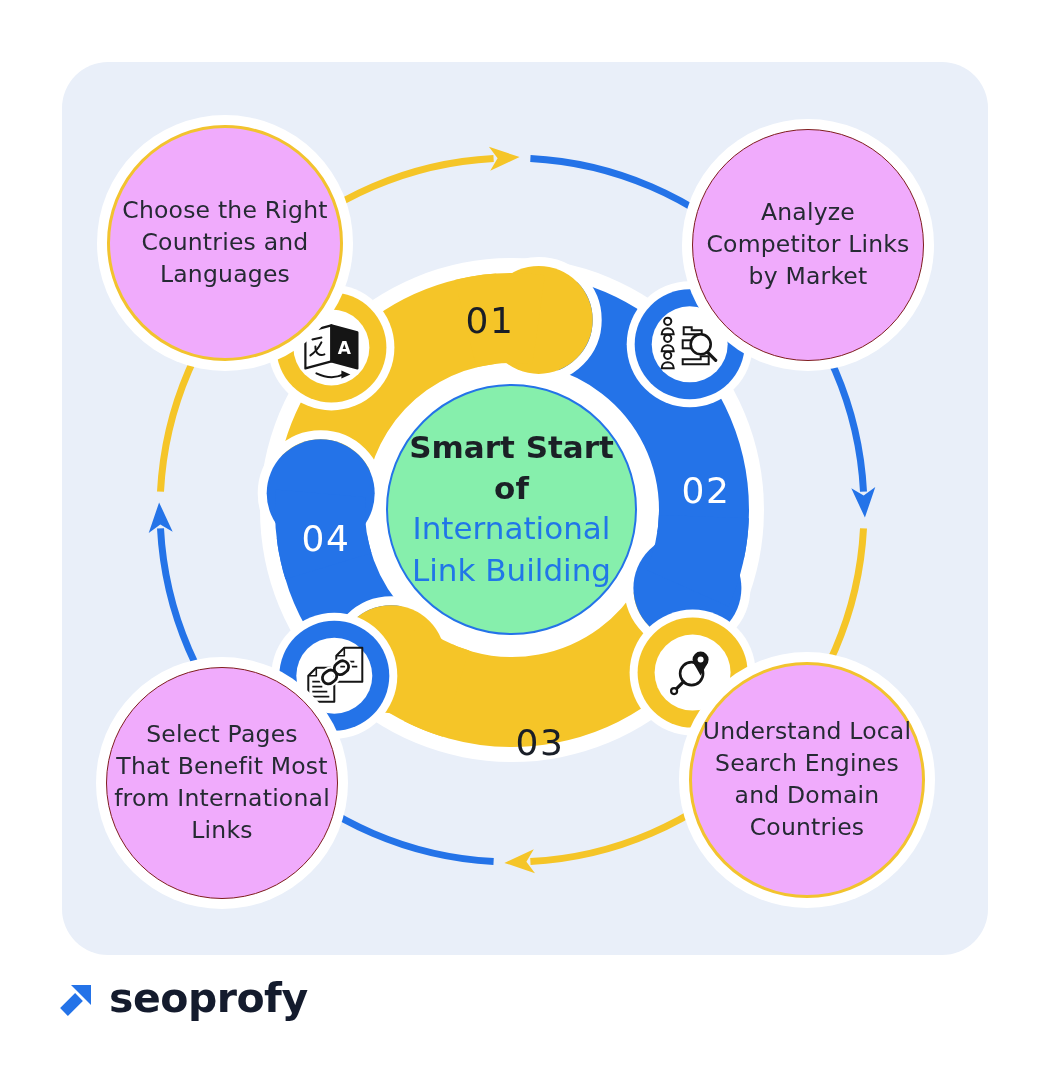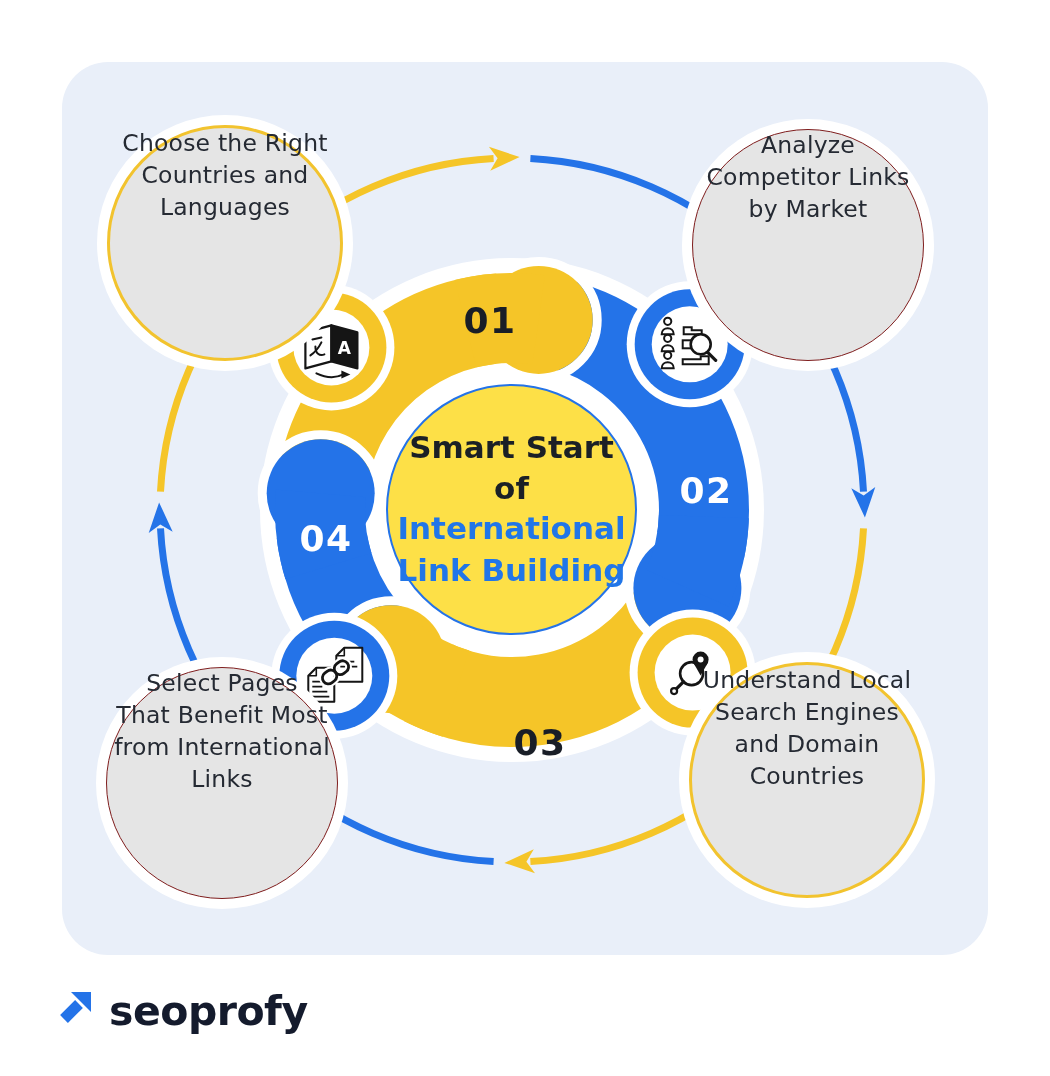--- a/index.html
+++ b/index.html
@@ -6,55 +6,55 @@
   body{
     width:1050px;height:1076px;position:relative;background:#ffffff;
     font-family:"DejaVu Sans","Liberation Sans",sans-serif;overflow:hidden;
   }
   .panel{
     position:absolute;left:62px;top:62px;width:926px;height:893px;
     background:#E9EFF9;border-radius:46px;z-index:0;
   }
   svg.diagram{position:absolute;left:0;top:0;z-index:1;}
   .sat{
-    position:absolute;border-radius:50%;background:#e5e5e5;
-    box-shadow:0 0 0 10px #fff;display:flex;align-items:flex-start;justify-content:center;
+    position:absolute;border-radius:50%;background:#f0abfc;
+    box-shadow:0 0 0 10px #fff;display:flex;align-items:center;justify-content:center;
     text-align:center;z-index:2;
   }
   .sat .lbl{
     font-size:23.5px;color:#252A33;line-height:1.36;white-space:pre-line;
     letter-spacing:.2px;font-weight:400;
   }
   .sat.yellow{border:3px solid #F2C32E;}
   .sat.blue{border:1px solid #7f1d1d;}
   #sat1{left:107px;top:125px;width:230px;height:230px;}
   #sat2{left:692px;top:129px;width:230px;height:230px;}
   #sat3{left:689px;top:662px;width:230px;height:230px;}
   #sat4{left:106px;top:667px;width:230px;height:230px;}
   .center-circle{
     position:absolute;left:386px;top:384px;width:247px;height:247px;border-radius:50%;
-    background:#fde047;border:2.5px solid #2473E8;display:flex;flex-direction:column;
+    background:#86efac;border:2.5px solid #2473E8;display:flex;flex-direction:column;
     align-items:center;justify-content:center;text-align:center;z-index:2;
   }
   .center-title{font-size:31px;font-weight:700;color:#1B2026;line-height:1.3;}
-  .center-subtitle{font-size:31px;font-weight:700;color:#2176E8;line-height:1.35;white-space:pre-line;}
+  .center-subtitle{font-size:31px;font-weight:400;color:#2176E8;line-height:1.35;white-space:pre-line;}
   .num{
-    position:absolute;transform:translate(-50%,-50%);font-size:36px;font-weight:700;
+    position:absolute;transform:translate(-50%,-50%);font-size:36px;font-weight:400;
     letter-spacing:1.5px;z-index:2;
   }
   .num.dark{color:#191E27;}
   .num.white{color:#ffffff;}
   #num1{left:490px;top:320px;}
   #num2{left:706px;top:490px;}
   #num3{left:540px;top:742px;}
   #num4{left:326px;top:538px;text-align:right;}
   .logo{
     position:absolute;left:54px;top:974px;display:flex;align-items:center;gap:13px;z-index:2;
   }
-  .logo-text{font-size:41px;font-weight:700;color:#141B2D;letter-spacing:-.5px;margin-top:13px;}
+  .logo-text{font-size:41px;font-weight:700;color:#141B2D;letter-spacing:-.5px;}
 </style>
 </head>
 <body>
 
 <div class="panel"></div>
 
 <svg class="diagram" width="1050" height="1076" viewBox="0 0 1050 1076">
 
   <g fill="none">
     <path d="M 160.5,491.6 A 352,352 0 0 1 493.6,158.5" stroke="#F5C528" stroke-width="7"></path>

